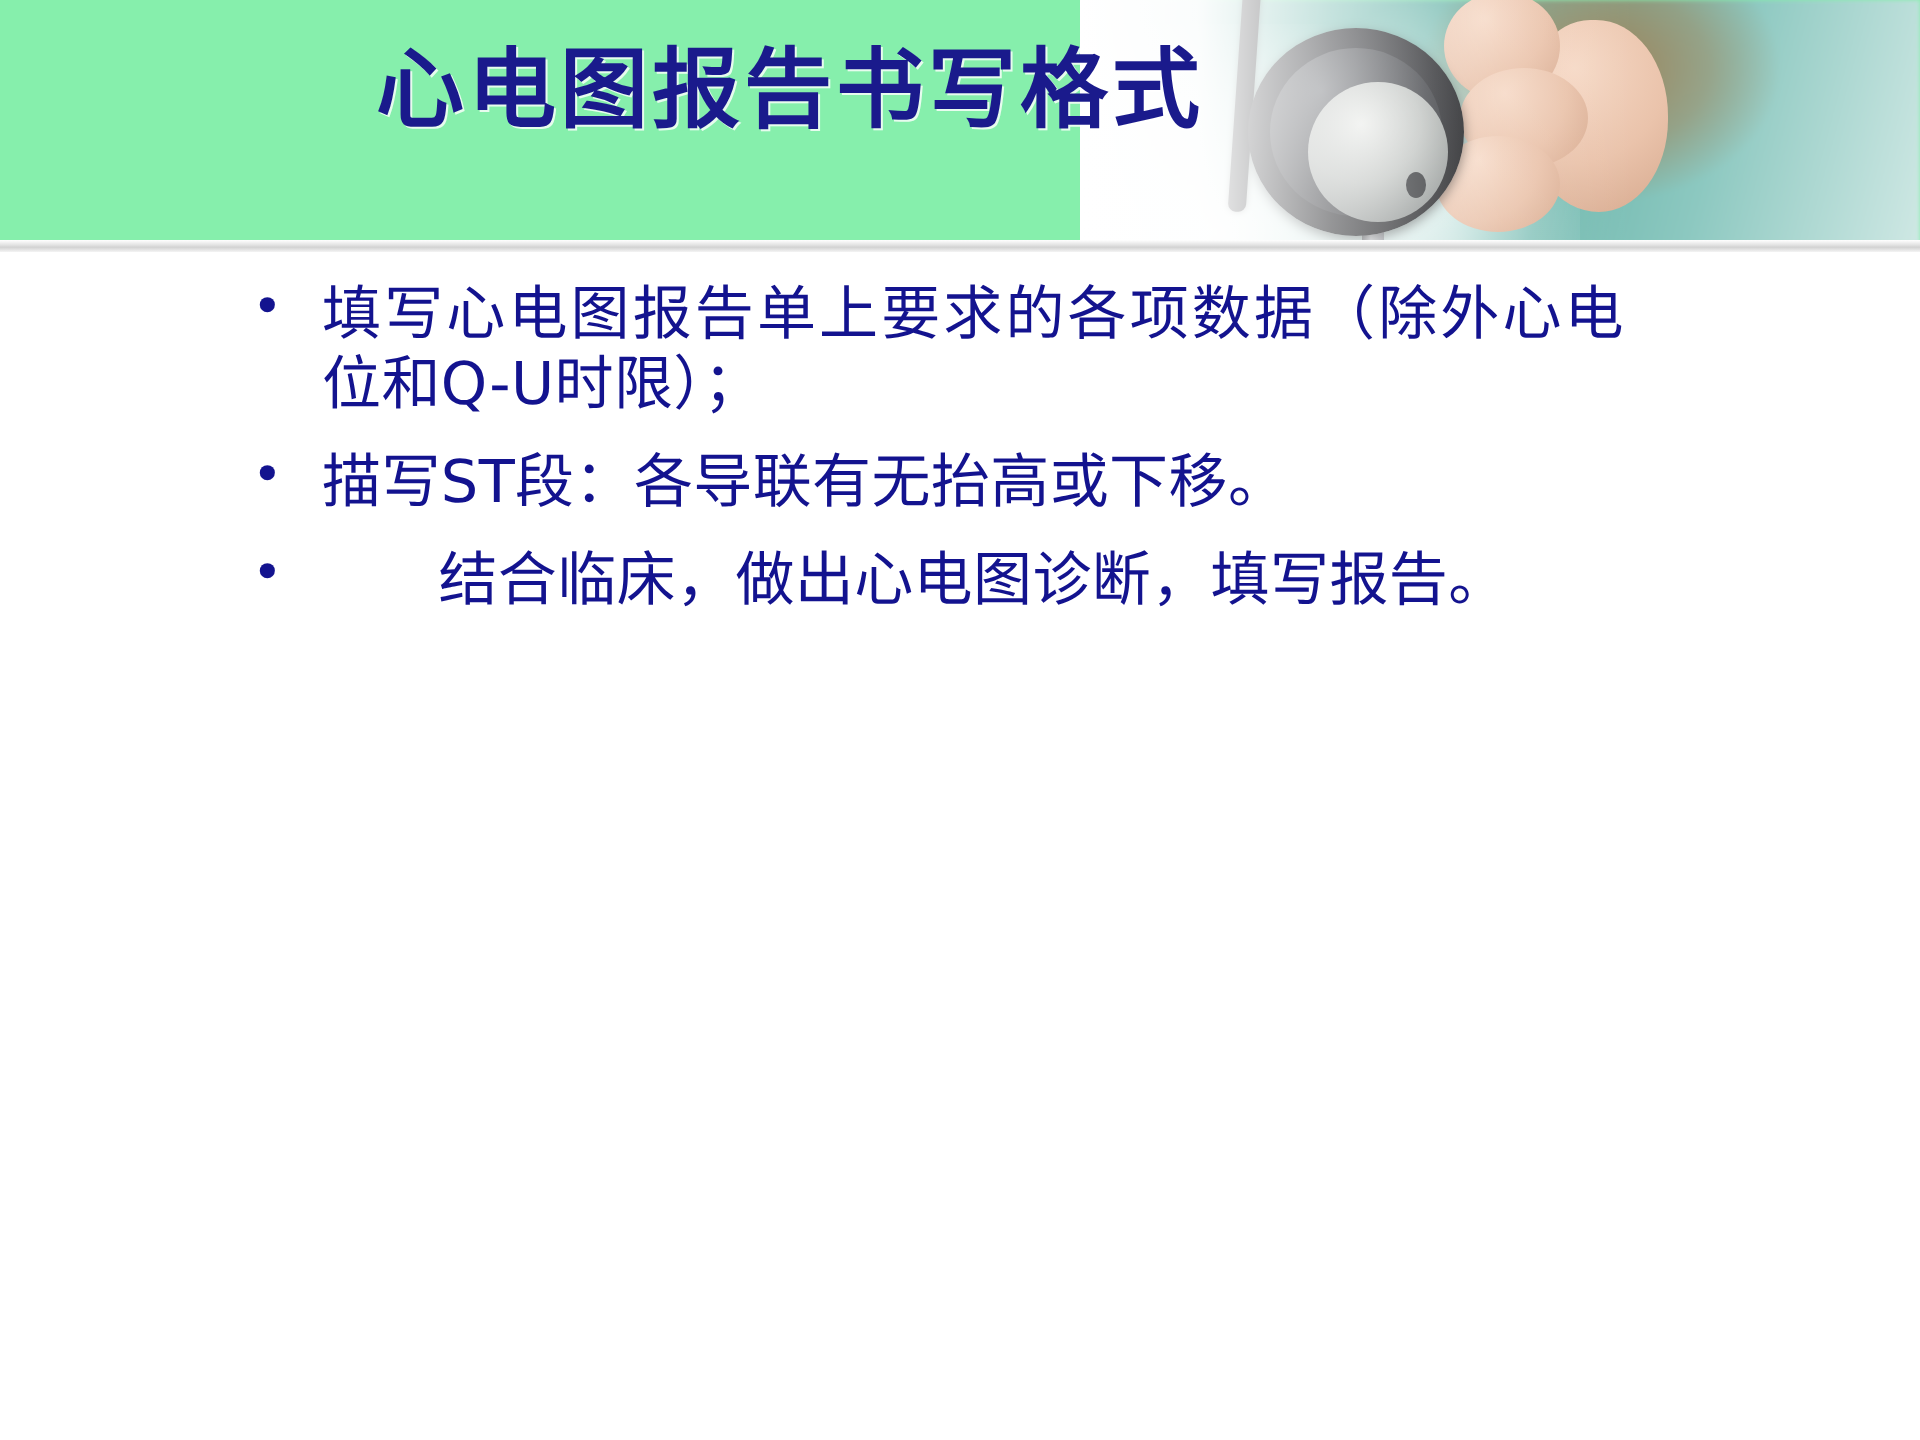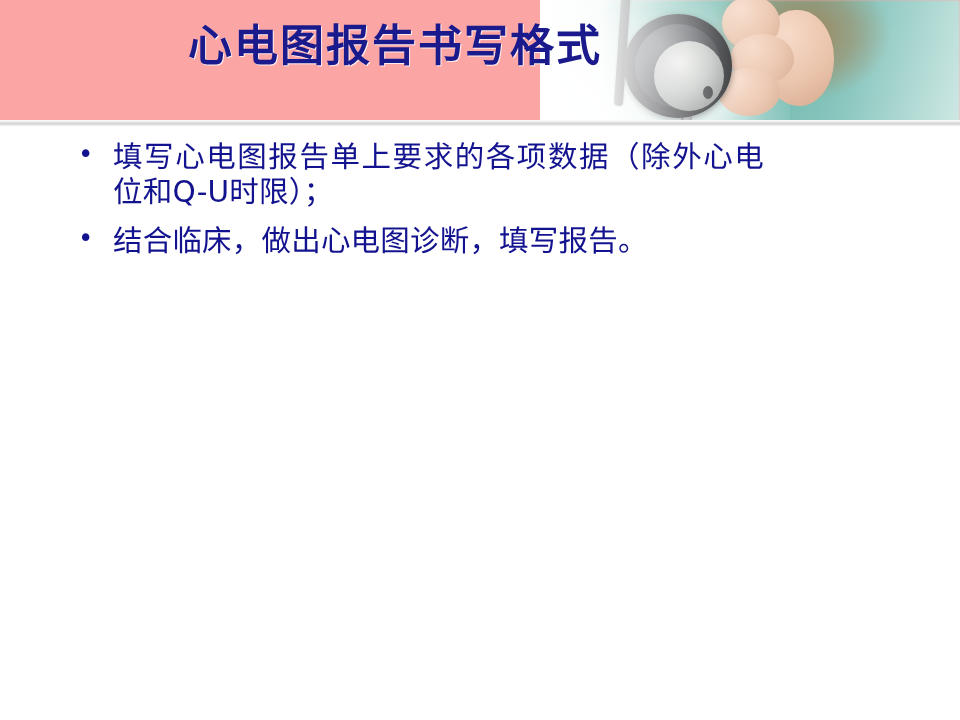--- a/index.html
+++ b/index.html
@@ -21,21 +21,21 @@
   }
 
   
   .header {
     position: absolute;
     left: 0;
     top: 0;
     width: 960px;
     height: 122px;
     overflow: hidden;
-    background: #fca5a5;
+    background: #86efac;
   }
 
   
   .header-photo {
     position: absolute;
     right: 0;
     top: 0;
     width: 420px;
     height: 122px;
     overflow: hidden;
@@ -164,20 +164,21 @@
     height: 6px;
     background: linear-gradient(180deg, #ffffff 0%, #e4e4e4 40%, #d2d2d2 60%, #f4f4f4 100%);
   }
 
   
   .body {
     position: absolute;
     left: 0;
     top: 140px;
     width: 804px;
+    padding-left: 48px;
   }
 
   .bullet-list {
     list-style: none;
     margin: 0;
     padding: 0;
   }
 
   .bullet-item {
     position: relative;
@@ -197,21 +198,21 @@
     position: absolute;
     left: 78px;
     top: -1px;
     font-size: 26px;
     line-height: 1.19;
     color: #13138f;
   }
 
   .bullet-item.last {
     margin-bottom: 0;
-    text-align: left;
+    text-align: center;
   }
 </style>
 </head>
 <body>
 
 <div class="slide">
 
   <div class="header">
 
     <div class="header-photo">
@@ -238,17 +239,18 @@
     </div>
 
     <div class="header-title">心电图报告书写格式</div>
   </div>
 
   <div class="header-rule"></div>
 
   <div class="body">
     <ul class="bullet-list">
       <li class="bullet-item">填写心电图报告单上要求的各项数据（除外心电位和Q-U时限）；</li>
+      <li class="bullet-item">描写ST段：各导联有无抬高或下移。</li>
       <li class="bullet-item last">结合临床，做出心电图诊断，填写报告。</li>
     </ul>
   </div>
 
 </div>
 
 </body></html>

